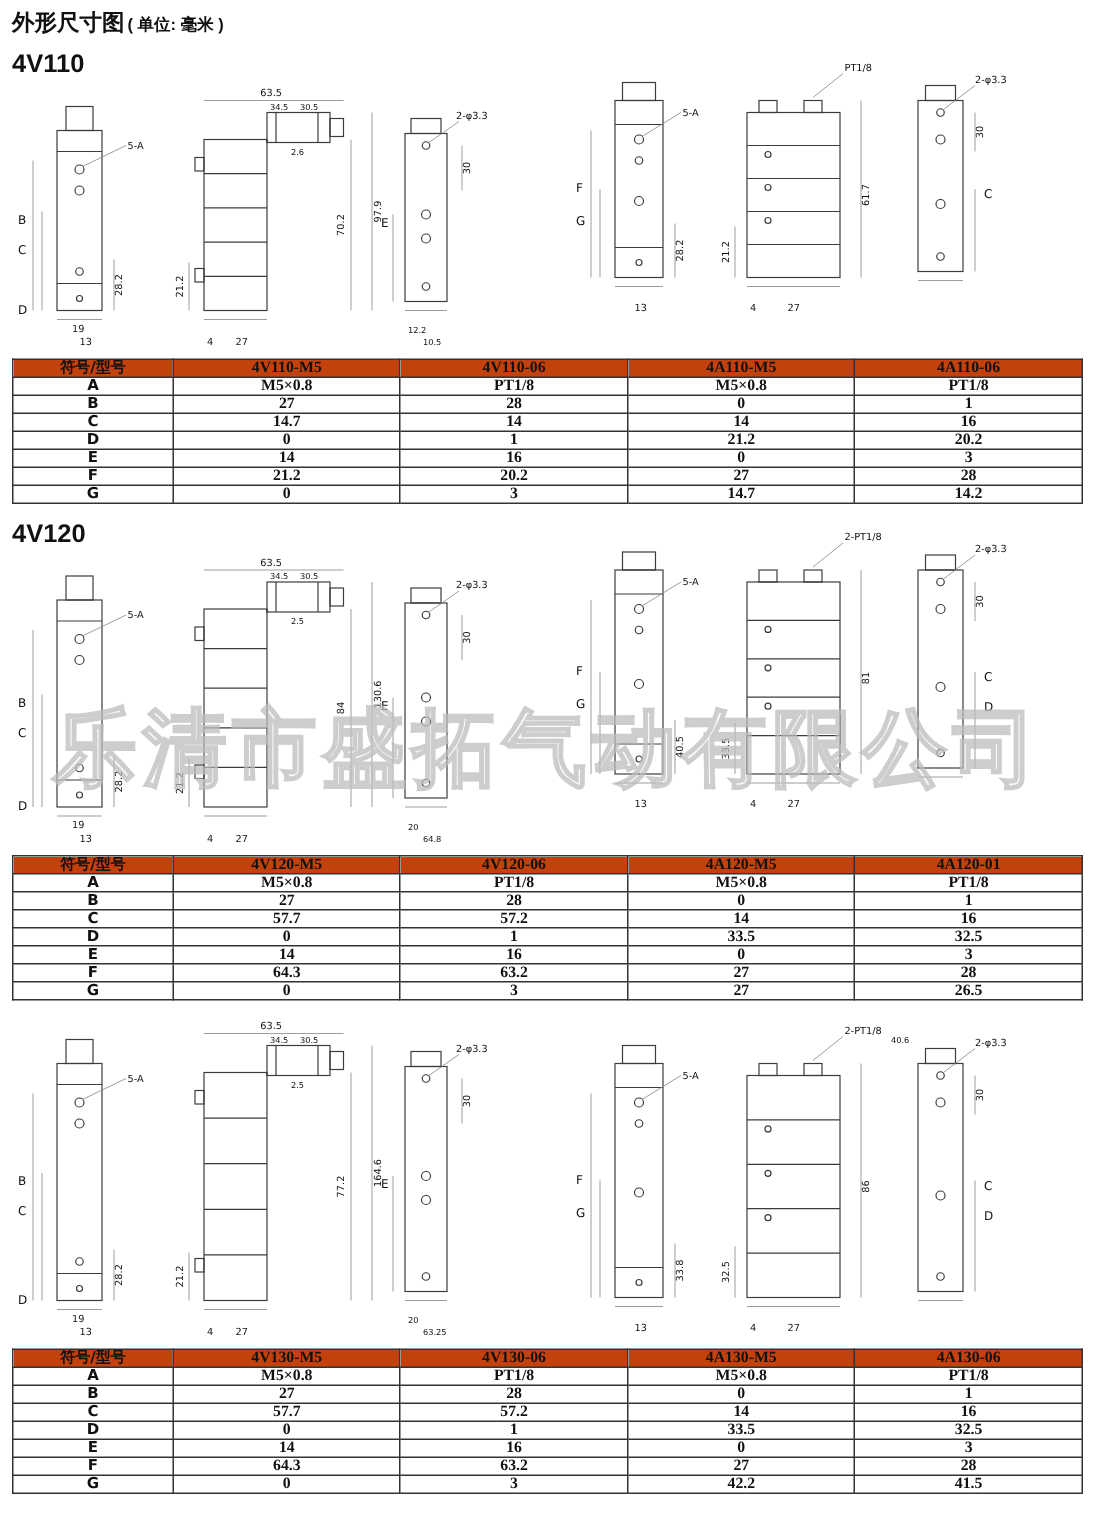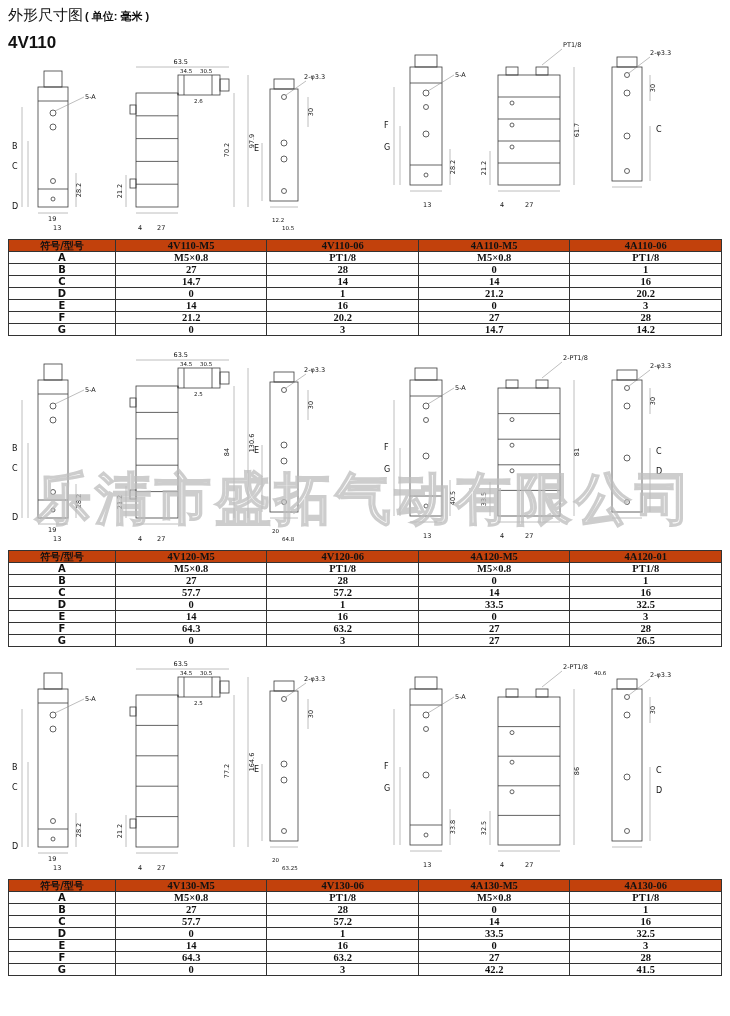--- a/index.html
+++ b/index.html
@@ -3,21 +3,21 @@
 <meta charset="utf-8">
 <style>
   *{margin:0;padding:0;box-sizing:border-box}
   html,body{background:#fff}
   body{
     width:730px;height:1016px;position:relative;overflow:hidden;
     font-family:"Liberation Sans",sans-serif;color:#111;
     padding:6px 8px;
   }
   .page-title-row{display:flex;align-items:baseline;gap:2px;height:22px}
-  .page-title{font-size:15px;font-weight:normal}
+  .page-title{font-size:15px;font-weight:bold}
   .unit-note{font-size:11px;font-weight:bold}
   .section{margin-top:5px}
   .draw-row{display:flex}
   .half-left{width:372px;position:relative}
   .half-right{width:342px;position:relative}
   .model-heading{font-size:17px;font-weight:bold;height:20px;line-height:20px}
   svg.drawing{display:block}
   svg line,svg rect,svg circle{stroke:#3c3c3c;fill:none;stroke-width:.8}
   svg .dim{stroke:#888;stroke-width:.55}
   svg text{font-family:"DejaVu Sans",sans-serif;font-size:6.5px;fill:#111;stroke:none}
@@ -235,20 +235,21 @@
           <td>14.7</td>
           <td>14.2</td>
         </tr>
       </tbody>
     </table>
 </div>
 
 <div class="section" style="margin-top:10px">
   <div class="draw-row">
     <div class="half-left">
+      <div class="model-heading">4V120</div>
       <svg class="drawing" width="360" height="200">
           <rect x="36" y="18" width="18" height="16"></rect>
           <rect x="30" y="34" width="30" height="138"></rect>
           <line x1="30" y1="48" x2="60" y2="48"></line>
           <line x1="30" y1="154" x2="60" y2="154"></line>
           <circle cx="45" cy="60" r="3"></circle>
           <circle cx="45" cy="74" r="3"></circle>
           <circle cx="45" cy="146" r="2.5"></circle>
           <circle cx="45" cy="164" r="2"></circle>
           <line x1="47" y1="58" x2="76" y2="44" class="dim"></line>

